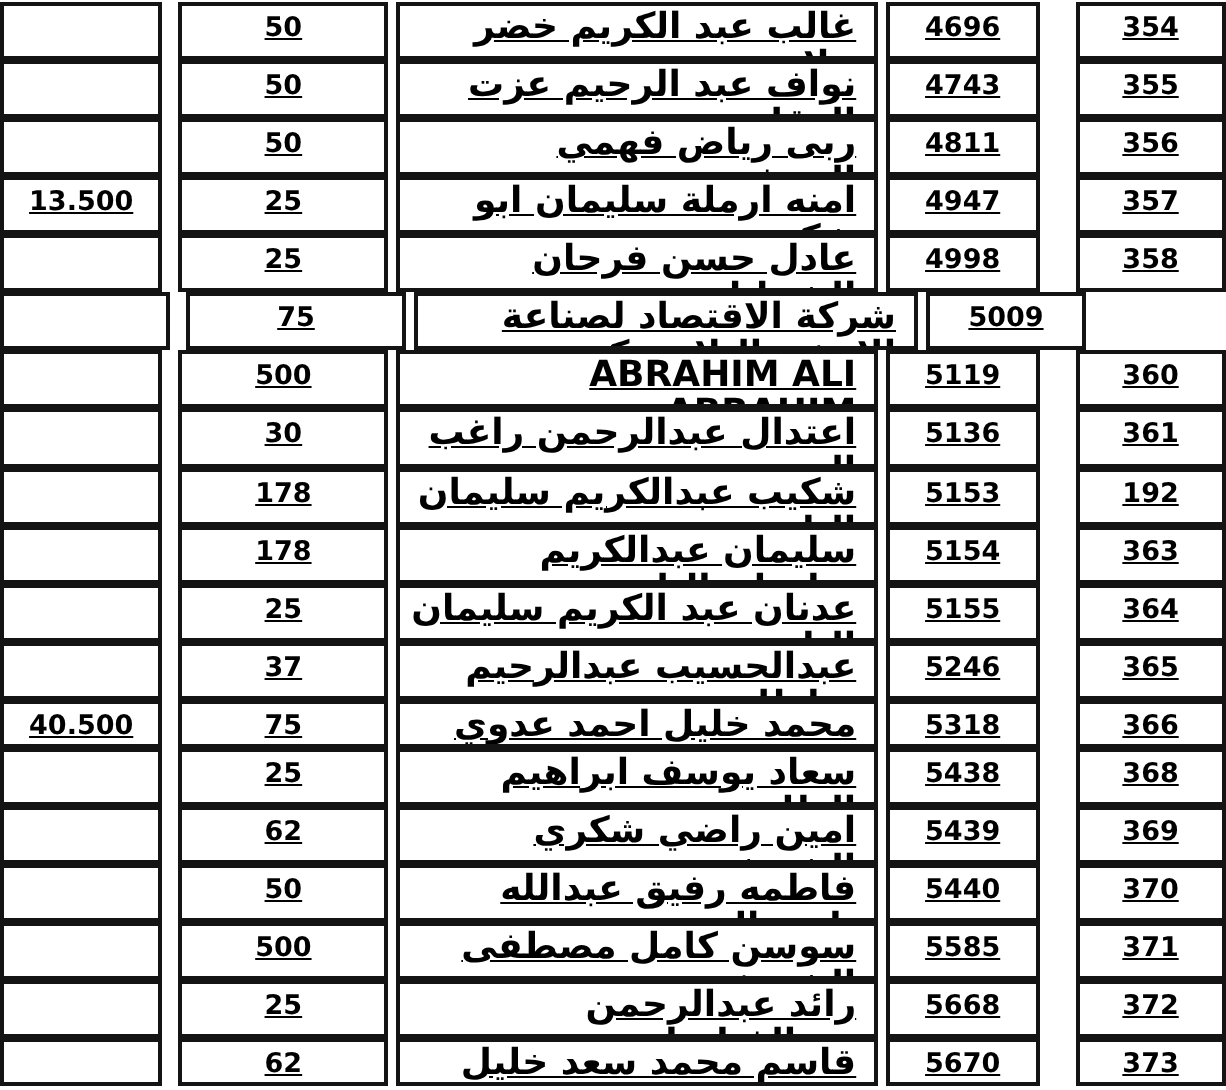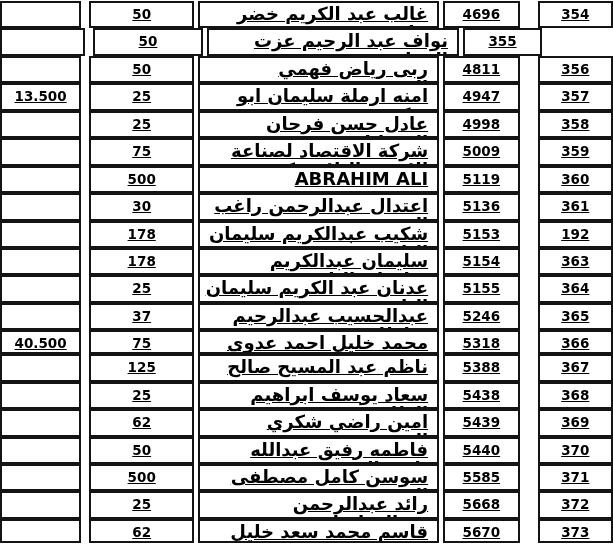--- a/index.html
+++ b/index.html
@@ -34,20 +34,21 @@
     <div class="cell c-balance"></div>
     <div class="cell c-amount">50</div>
     <div class="cell c-name">غالب عبد الكريم خضر جلاد</div>
     <div class="cell c-id">4696</div>
     <div class="cell c-no">354</div>
   </div>
     <div class="row">
     <div class="cell c-balance"></div>
     <div class="cell c-amount">50</div>
     <div class="cell c-name">نواف عبد الرحيم عزت العقاد</div>
+    <div class="cell c-id">4743</div>
     <div class="cell c-no">355</div>
   </div>
     <div class="row">
     <div class="cell c-balance"></div>
     <div class="cell c-amount">50</div>
     <div class="cell c-name">ربى رياض فهمي الصيفي</div>
     <div class="cell c-id">4811</div>
     <div class="cell c-no">356</div>
   </div>
     <div class="row">
@@ -62,21 +63,20 @@
     <div class="cell c-amount">25</div>
     <div class="cell c-name">عادل حسن فرحان الشمايله</div>
     <div class="cell c-id">4998</div>
     <div class="cell c-no">358</div>
   </div>
     <div class="row">
     <div class="cell c-balance"></div>
     <div class="cell c-amount">75</div>
     <div class="cell c-name">شركة الاقتصاد لصناعة الاحذيه البلاستيكيه</div>
     <div class="cell c-id">5009</div>
-    <div class="cell c-no">359</div>
   </div>
     <div class="row">
     <div class="cell c-balance"></div>
     <div class="cell c-amount">500</div>
     <div class="cell c-name">ABRAHIM ALI ABRAHIM</div>
     <div class="cell c-id">5119</div>
     <div class="cell c-no">360</div>
   </div>
     <div class="row">
     <div class="cell c-balance"></div>
@@ -115,27 +115,20 @@
   </div>
     <div class="row">
     <div class="cell c-balance">40.500</div>
     <div class="cell c-amount">75</div>
     <div class="cell c-name">محمد خليل احمد عدوي</div>
     <div class="cell c-id">5318</div>
     <div class="cell c-no">366</div>
   </div>
     <div class="row">
     <div class="cell c-balance"></div>
-    <div class="cell c-amount">125</div>
-    <div class="cell c-name">ناظم عبد المسيح صالح نعمه</div>
-    <div class="cell c-id">5388</div>
-    <div class="cell c-no">367</div>
-  </div>
-    <div class="row">
-    <div class="cell c-balance"></div>
     <div class="cell c-amount">25</div>
     <div class="cell c-name">سعاد يوسف ابراهيم الطاهر</div>
     <div class="cell c-id">5438</div>
     <div class="cell c-no">368</div>
   </div>
     <div class="row">
     <div class="cell c-balance"></div>
     <div class="cell c-amount">62</div>
     <div class="cell c-name">امين راضي شكري الشخشير</div>
     <div class="cell c-id">5439</div>

